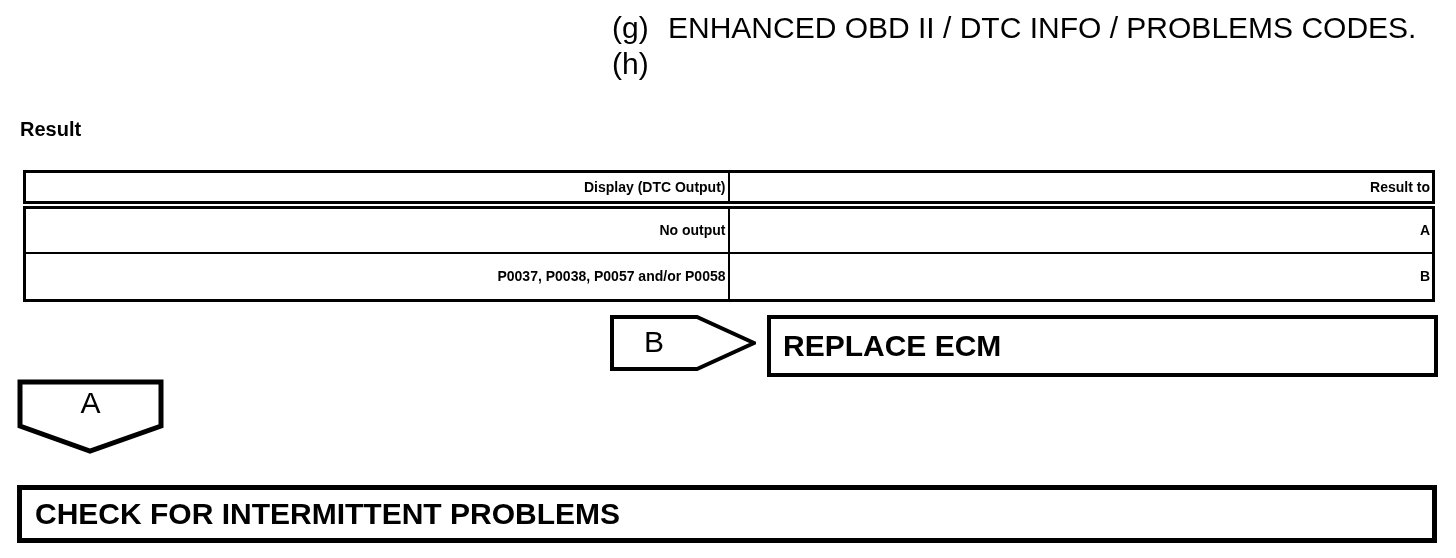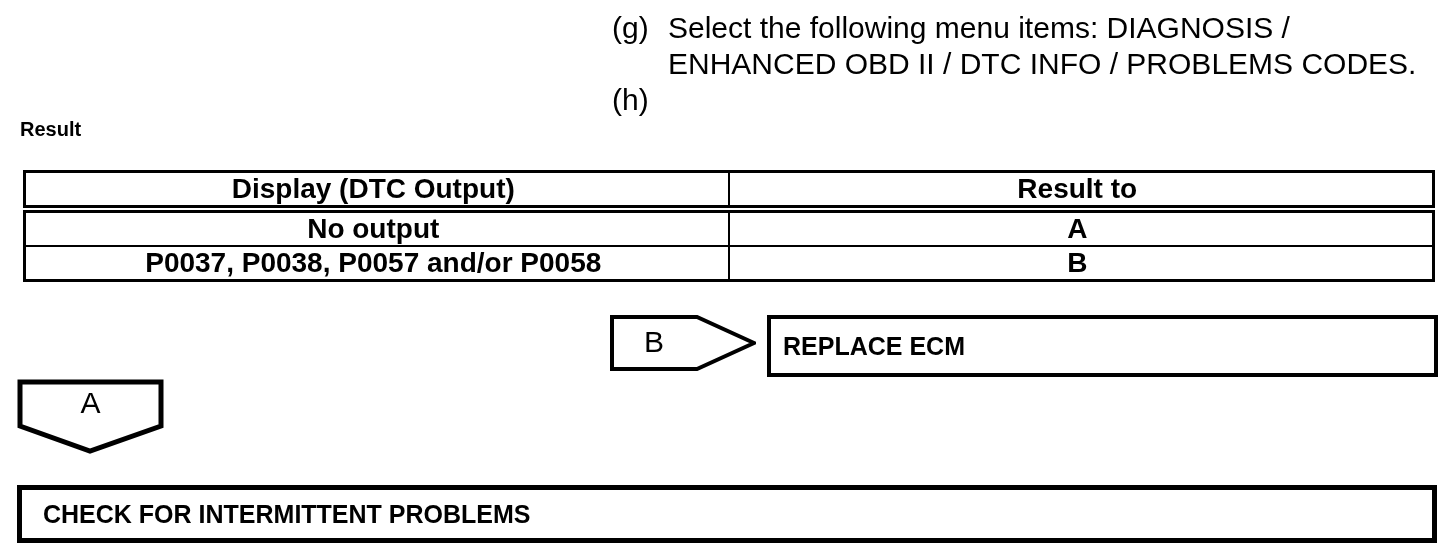--- a/index.html
+++ b/index.html
@@ -48,30 +48,30 @@
     position: absolute;
     left: 23px;
     top: 170px;
     width: 1412px;
     border-collapse: collapse;
     table-layout: fixed;
     border: 3px solid #000;
   }
   .result-table th, .result-table td {
     border: 2px solid #000;
-    font-size: 28px;
+    font-size: 14px;
     font-weight: bold;
-    text-align: center;
-    padding: 0 16px 0 9px;
+    text-align: right;
+    padding: 0 2px 0 9px;
     vertical-align: middle;
     overflow: hidden;
     white-space: nowrap;
   }
   .result-table th { height: 33px; border-bottom: 8px double #000; }
-  .result-table td { height: 24px; margin-top: 44px; }
+  .result-table td { height: 48px; margin-top: 44px; }
   .col-display { width: 704px; }
 
   
   .connector { position: absolute; }
   .connector svg { display: block; }
   .connector .connector-label {
     position: absolute;
     display: flex;
     align-items: center;
     justify-content: center;
@@ -82,47 +82,46 @@
   .connector-b .connector-label { left: 0; top: 0; width: 88px; height: 54px; }
   .connector-a { left: 17px; top: 379px; width: 147px; height: 76px; }
   .connector-a .connector-label { left: 0; top: 2px; width: 147px; height: 44px; }
 
   
   .action-box {
     position: absolute;
     border: 4px solid #000;
     display: flex;
     align-items: center;
-    font-size: 25px;
+    font-size: 30px;
     font-weight: bold;
     white-space: nowrap;
     background: #fff;
   }
   .replace-ecm-box {
     left: 767px; top: 315px;
     width: 671px; height: 62px;
     padding-left: 12px;
   }
   .check-box {
     left: 17px; top: 485px;
     width: 1420px; height: 58px;
     border-width: 5px;
-    padding-left: 21px;
+    padding-left: 13px;
   }
 </style>
 </head>
 <body>
 
 <div class="page">
 
   <div class="instructions">
     <div class="step">
       <span class="marker">(g)</span>
       <div class="lines">
-        <div>Select the following menu items: DIAGNOSIS /</div>
         <div>ENHANCED OBD II / DTC INFO / PROBLEMS CODES.</div>
       </div>
     </div>
     <div class="step">
       <span class="marker">(h)</span>
     </div>
   </div>
 
   <div class="result-heading">Result</div>
 

